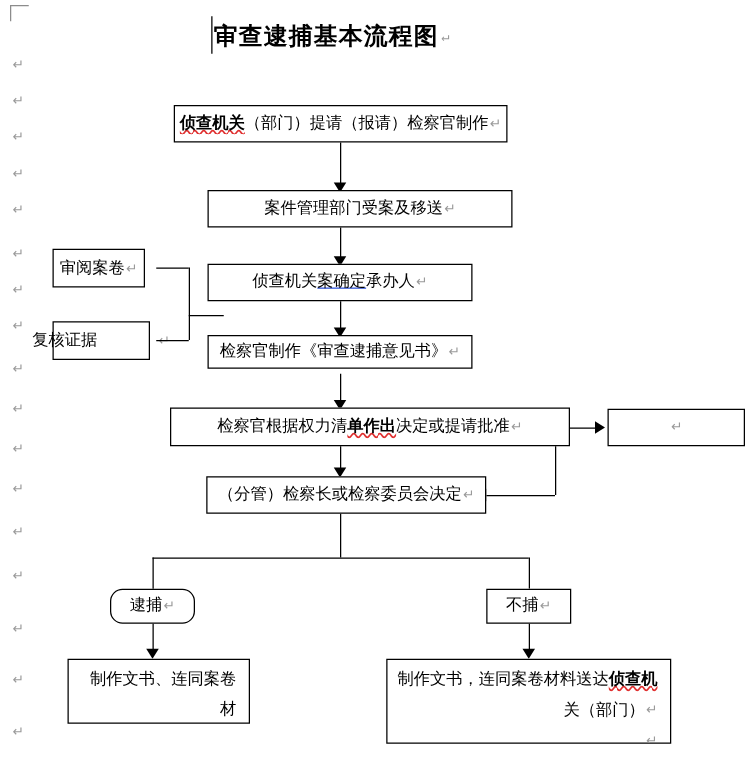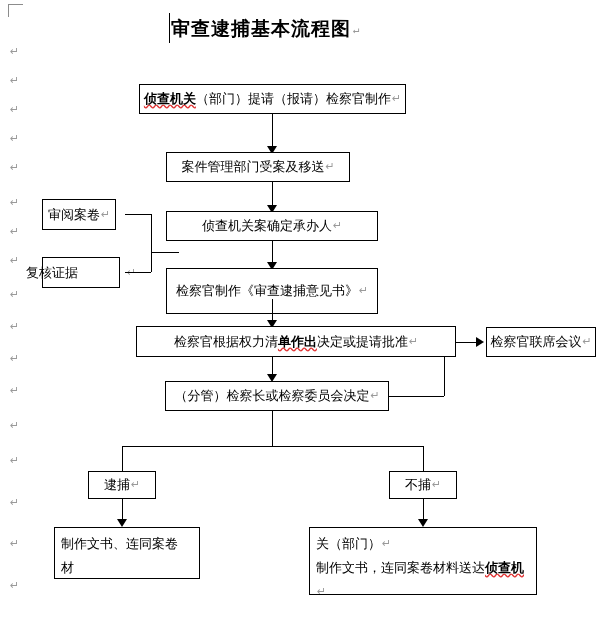--- a/index.html
+++ b/index.html
@@ -62,39 +62,40 @@
     font-size:13px;
     color:#000;
     line-height:22px;
     white-space:nowrap;
     letter-spacing:0px;
   }
   .node.multiline{
     display:block;
     padding:4px 10px 0 6px;
     white-space:normal;
-    text-align:left;
+    text-align:right;
     line-height:24px;
     overflow:hidden;
   }
   .node .pmark{
     font-size:11px;
     color:#9a9a9a;
     padding-left:1px;
     vertical-align:1px;
   }
   
   .sq{
     text-decoration:underline;
     text-decoration-color:#e03030;
     text-decoration-style:wavy;
     text-decoration-skip-ink:none;
     font-weight:bold;
   }
   .bl{
+    text-decoration:underline;
     text-decoration-color:#2a4fd8;
     text-decoration-style:solid;
     text-decoration-skip-ink:none;
     text-align:right;
   }
 
   
   .ln-v{position:absolute;width:0;border-left:1px solid #000;}
   .ln-h{position:absolute;height:0;border-top:1px solid #000;}
   .arrow-d{
@@ -148,21 +149,21 @@
   <div class="title" style="left:171px;top:16px;"><span>审查逮捕基本流程图</span><span class="pmark">↵</span></div>
 
   <div class="node" style="left:139px;top:84px;width:267px;height:30px;">
     <span><span class="sq">侦查机关</span><span>（部门）提请（报请）检察官制作</span></span>
       <span class="pmark">↵</span>
   </div>
 
   <div class="ln-v" style="left:272px;top:114px;height:36px;"></div>
   <div class="arrow-d" style="left:267px;top:146px;"></div>
 
-  <div class="node" style="left:166px;top:152px;width:184px;height:30px;">
+  <div class="node" style="left:166px;top:152px;width:244px;height:30px;">
     <span>案件管理部门受案及移送</span>
       <span class="pmark">↵</span>
   </div>
 
   <div class="ln-v" style="left:272px;top:182px;height:27px;"></div>
   <div class="arrow-d" style="left:267px;top:205px;"></div>
 
   <div class="node" style="left:166px;top:211px;width:212px;height:30px;">
     <span><span>侦查机关</span><span class="bl">案确定</span><span>承办人</span></span>
       <span class="pmark">↵</span>
@@ -178,74 +179,73 @@
   <div class="node" style="left:42px;top:257px;width:78px;height:31px;gap:48px;">
     <span>复核证据</span>
       <span class="pmark">↵</span>
   </div>
 
   <div class="ln-h" style="left:125px;top:214px;width:26px;"></div>
   <div class="ln-h" style="left:125px;top:272px;width:26px;"></div>
   <div class="ln-v" style="left:151px;top:214px;height:58px;"></div>
   <div class="ln-h" style="left:151px;top:252px;width:28px;"></div>
 
-  <div class="node" style="left:166px;top:268px;width:212px;height:46px;">
+  <div class="node" style="left:166px;top:268px;width:212px;height:27px;">
     <span>检察官制作《审查逮捕意见书》</span>
       <span class="pmark">↵</span>
   </div>
 
   <div class="ln-v" style="left:272px;top:299px;height:25px;"></div>
   <div class="arrow-d" style="left:267px;top:320px;"></div>
 
   <div class="node" style="left:136px;top:326px;width:320px;height:31px;">
     <span><span>检察官根据权力清</span><span class="sq">单作出</span><span>决定或提请批准</span></span>
       <span class="pmark">↵</span>
   </div>
 
   <div class="ln-h" style="left:456px;top:342px;width:21px;"></div>
   <div class="arrow-r" style="left:476px;top:337px;"></div>
   <div class="node" style="left:486px;top:327px;width:110px;height:30px;">
-    <span>检察官联席会议</span>
       <span class="pmark">↵</span>
   </div>
 
   <div class="ln-v" style="left:444px;top:357px;height:39px;"></div>
   <div class="ln-h" style="left:389px;top:396px;width:55px;"></div>
   <div class="arrow-l" style="left:381px;top:391px;"></div>
 
   <div class="ln-v" style="left:272px;top:357px;height:20px;"></div>
   <div class="arrow-d" style="left:267px;top:374px;"></div>
 
   <div class="node" style="left:165px;top:381px;width:224px;height:30px;">
     <span>（分管）检察长或检察委员会决定</span>
       <span class="pmark">↵</span>
   </div>
 
   <div class="ln-v" style="left:272px;top:411px;height:35px;"></div>
   <div class="ln-h" style="left:122px;top:446px;width:301px;"></div>
   <div class="ln-v" style="left:122px;top:446px;height:25px;"></div>
   <div class="ln-v" style="left:423px;top:446px;height:25px;"></div>
 
-  <div class="node" style="left:88px;top:471px;width:68px;height:28px;">
+  <div class="node" style="left:88px;top:471px;width:68px;height:28px;border-radius:10px;">
     <span>逮捕</span>
       <span class="pmark">↵</span>
   </div>
   <div class="node" style="left:389px;top:471px;width:68px;height:28px;">
     <span>不捕</span>
       <span class="pmark">↵</span>
   </div>
 
   <div class="ln-v" style="left:122px;top:499px;height:24px;"></div>
   <div class="arrow-d" style="left:117px;top:519px;"></div>
   <div class="ln-v" style="left:423px;top:499px;height:24px;"></div>
   <div class="arrow-d" style="left:418px;top:519px;"></div>
 
   <div class="node multiline" style="left:54px;top:527px;width:146px;height:52px;">
     <div><span>制作文书、连同案卷材</span></div>
   </div>
 
   <div class="node multiline" style="left:309px;top:527px;width:228px;height:68px;">
+    <div><span>制作文书，连同案卷材料送达</span><span class="sq">侦查机</span></div>
     <div><span>关（部门）</span><span class="pmark">↵</span></div>
-    <div><span>制作文书，连同案卷材料送达</span><span class="sq">侦查机</span></div>
     <div><span class="pmark">↵</span></div>
   </div>
 
 </div>
 
 </body></html>

